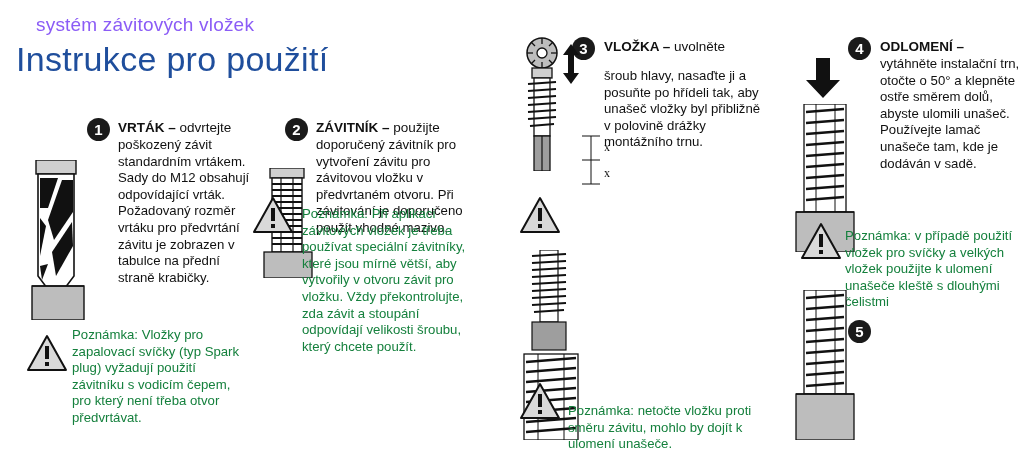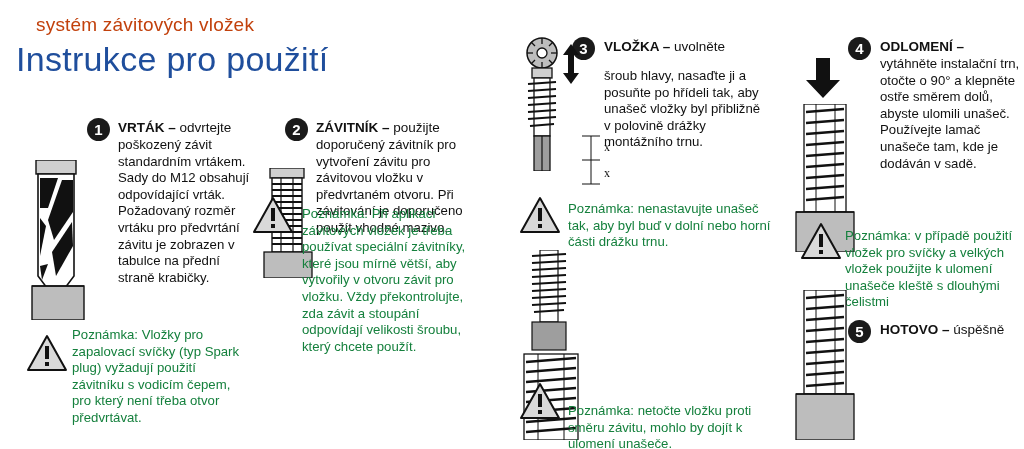--- a/index.html
+++ b/index.html
@@ -15,21 +15,21 @@
     width: 1024px;
     height: 449px;
     background: #ffffff;
     overflow: hidden;
   }
   .hdr-sub {
     position: absolute;
     left: 36px;
     top: 14px;
     font-size: 19px;
-    color: #c2410c;
+    color: #8b5cf6;
     letter-spacing: 0.2px;
     white-space: nowrap;
   }
   .hdr-title {
     position: absolute;
     left: 16px;
     top: 40px;
     font-size: 34px;
     color: #1f4e9c;
     letter-spacing: 0.3px;
@@ -208,21 +208,20 @@
     </svg>
   </div>
 
   <div class="warn-ico" style="left:519px; top:196px;">
     <svg width="42" height="38" viewBox="0 0 42 38">
       <polygon points="21,2 40,36 2,36" fill="#d9d9d9" stroke="#111" stroke-width="2" stroke-linejoin="round"></polygon>
       <rect x="19" y="12" width="4" height="13" fill="#111"></rect>
       <rect x="19" y="28" width="4" height="4" fill="#111"></rect>
     </svg>
   </div>
-  <div class="note-text" style="left:568px; top:201px; width:205px;">Poznámka: nenastavujte unašeč tak, aby byl buď v dolní nebo horní části drážku trnu.</div>
 
   <div class="art" style="left:512px; top:250px;">
     <svg width="88" height="190" viewBox="0 0 88 190">
       <rect x="28" y="0" width="18" height="72" fill="#ffffff" stroke="#111" stroke-width="1.2"></rect>
       <g stroke="#111" stroke-width="2">
         <line x1="20" y1="6" x2="54" y2="4"></line>
           <line x1="20" y1="13" x2="54" y2="11"></line>
         <line x1="20" y1="20" x2="54" y2="18"></line>
           <line x1="20" y1="27" x2="54" y2="25"></line>
         <line x1="20" y1="34" x2="54" y2="32"></line>
@@ -255,21 +254,21 @@
       <rect x="19" y="12" width="4" height="13" fill="#111"></rect>
       <rect x="19" y="28" width="4" height="4" fill="#111"></rect>
     </svg>
   </div>
   <div class="note-text" style="left:568px; top:383px; width:200px;margin-top:20px;">Poznámka: netočte vložku proti směru závitu, mohlo by dojít k ulomení unašeče.</div>
 
   <div class="num-badge" style="left:848px; top:37px;">4</div>
   <div class="step-title" style="left:880px; top:39px;">
     <span>ODLOMENÍ –</span>
   </div>
-  <div class="body-text" style="left:880px; top:56px; width:140px;">vytáhněte instalační trn, otočte o 90° a klepněte ostře směrem dolů, abyste ulomili unašeč. Používejte lamač unašeče tam, kde je dodáván v sadě.</div>
+  <div class="body-text" style="left:880px; top:56px; width:140px;">vytáhněte instalační trn, otočte o 50° a klepněte ostře směrem dolů, abyste ulomili unašeč. Používejte lamač unašeče tam, kde je dodáván v sadě.</div>
 
   <div class="art" style="left:800px; top:58px;">
     <svg width="46" height="40" viewBox="0 0 46 40">
       <polygon points="16,0 30,0 30,22 40,22 23,40 6,22 16,22" fill="#111"></polygon>
     </svg>
   </div>
 
   <div class="art" style="left:790px; top:104px;">
     <svg width="70" height="148" viewBox="0 0 70 148">
       <rect x="14" y="0" width="42" height="108" fill="#ffffff" stroke="#111" stroke-width="1.3"></rect>
@@ -294,24 +293,20 @@
   <div class="warn-ico" style="left:800px; top:222px;">
     <svg width="42" height="38" viewBox="0 0 42 38">
       <polygon points="21,2 40,36 2,36" fill="#d9d9d9" stroke="#111" stroke-width="2" stroke-linejoin="round"></polygon>
       <rect x="19" y="12" width="4" height="13" fill="#111"></rect>
       <rect x="19" y="28" width="4" height="4" fill="#111"></rect>
     </svg>
   </div>
   <div class="note-text" style="left:845px; top:228px; width:175px;">Poznámka: v případě použití vložek pro svíčky a velkých vložek použijte k ulomení unašeče kleště s dlouhými čelistmi</div>
 
   <div class="num-badge" style="left:848px; top:320px;">5</div>
-  <div class="step-title" style="left:880px; top:322px;">
-    <span>HOTOVO –</span>
-    <span style="font-weight:normal">úspěšně</span>
-  </div>
 
   <div class="art" style="left:790px; top:290px;">
     <svg width="70" height="150" viewBox="0 0 70 150">
       <rect x="14" y="0" width="42" height="104" fill="#ffffff" stroke="#111" stroke-width="1.3"></rect>
       <g stroke="#111" stroke-width="2.3">
         <line x1="16" y1="8" x2="54" y2="5"></line>
           <line x1="16" y1="19" x2="54" y2="16"></line>
         <line x1="16" y1="30" x2="54" y2="27"></line>
           <line x1="16" y1="41" x2="54" y2="38"></line>
         <line x1="16" y1="52" x2="54" y2="49"></line>

